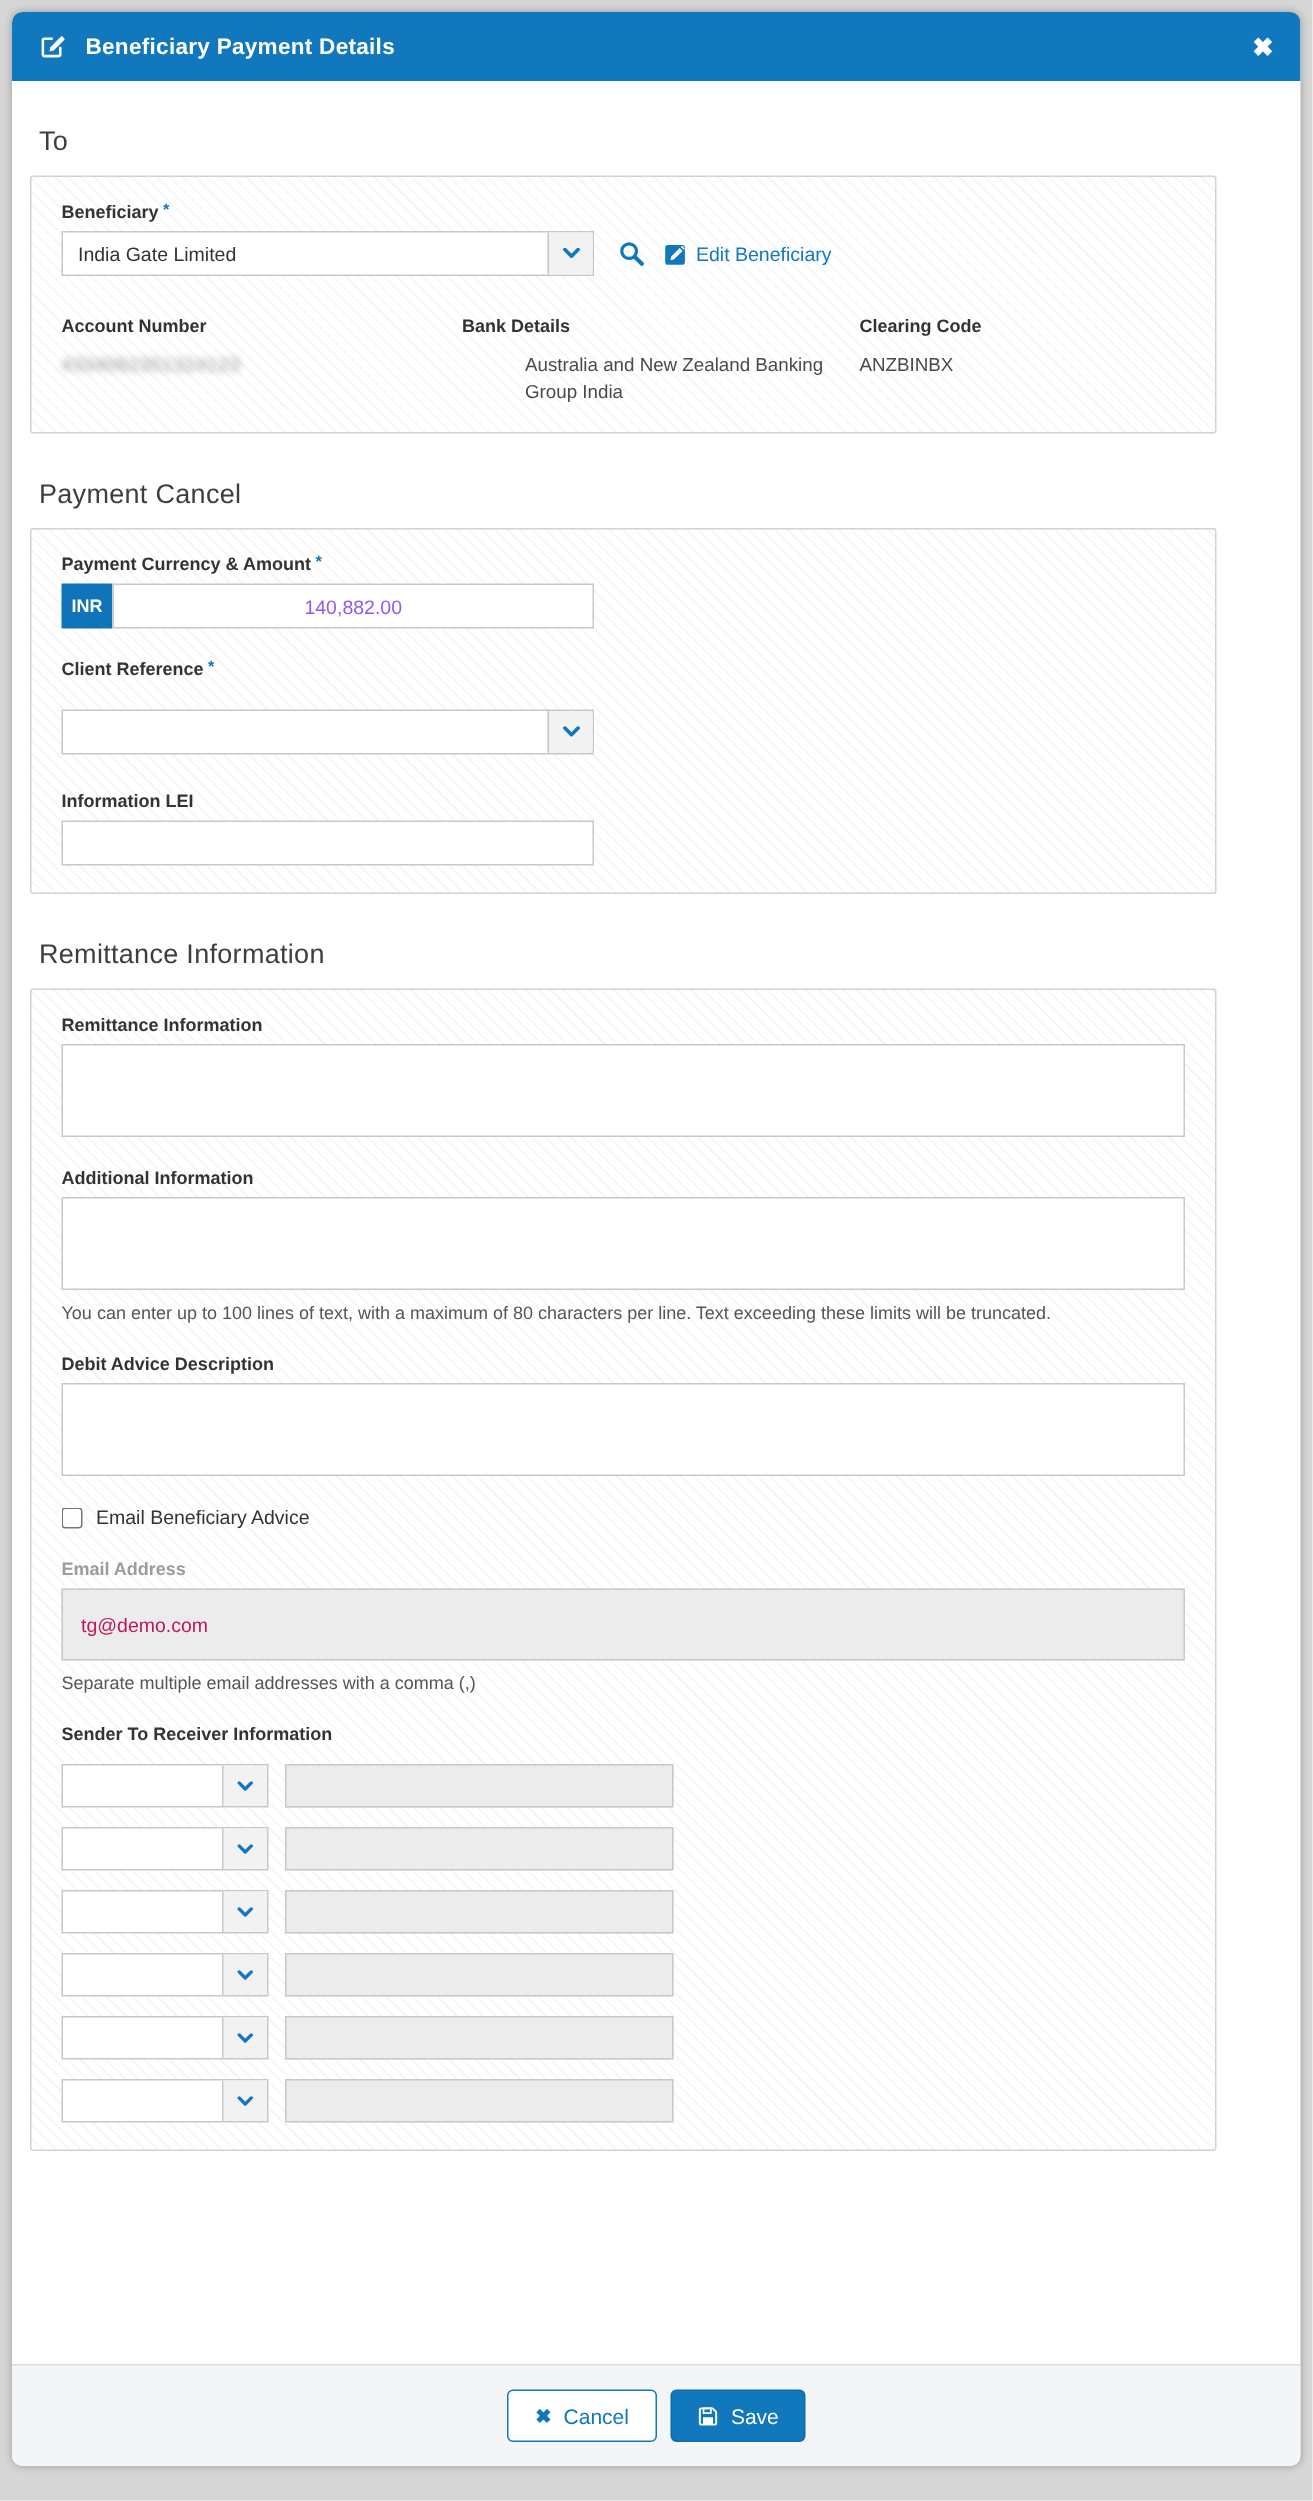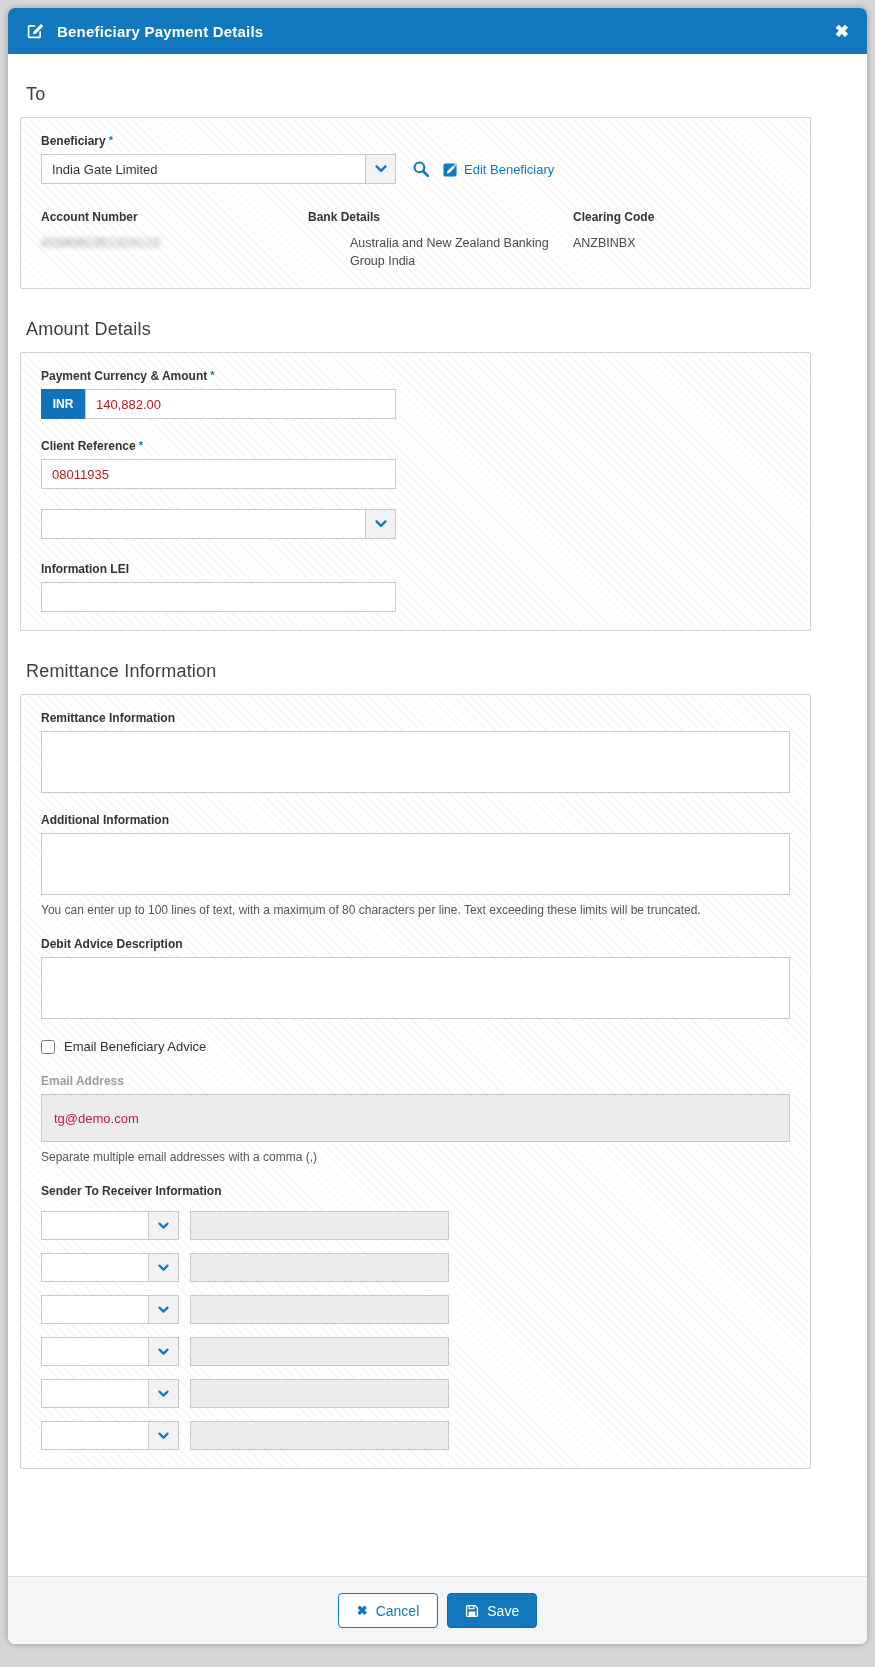--- a/index.html
+++ b/index.html
@@ -48,25 +48,25 @@
   .ben-row{display:flex;align-items:center;gap:13px;}
   .icon-btn{display:inline-flex;align-items:center;cursor:pointer;margin-left:3px;}
   .edit-link{display:inline-flex;align-items:center;gap:6px;color:#1178be;font-size:13px;cursor:pointer;text-decoration:none;text-align:center;}
   .info-grid{display:grid;grid-template-columns:267px 265px 1fr;margin-top:26px;}
   .info-label{font-size:12px;font-weight:bold;color:#333;}
   .info-value{margin-top:10px;font-size:12.5px;color:#4a4a4a;line-height:1.45;}
   .bank-value{max-width:220px;margin-left:42px;}
   .blurred{filter:blur(2.5px);color:#8f8f8f;letter-spacing:.5px;}
   
   .currency-group{display:flex;width:355px;height:30px;}
-  .currency-badge{width:44px;flex:0 0 auto;background:#1074ba;color:#fff;font-size:12px;font-weight:bold;display:flex;align-items:center;justify-content:center;}
+  .currency-badge{width:34px;flex:0 0 auto;background:#1074ba;color:#fff;font-size:12px;font-weight:bold;display:flex;align-items:center;justify-content:center;}
   .currency-group input{flex:1;min-width:0;}
   .text-input{
     height:30px;box-sizing:border-box;border:1px solid #c8c8c8;background:#fff;
-    padding:0 10px;font-size:13px;color:#b91c1c;font-family:inherit;outline:none;
+    padding:0 10px;font-size:13px;color:#8b5cf6;font-family:inherit;outline:none;text-align:center;
   }
   .w355{width:355px;}
   
   .area{
     display:block;width:100%;height:62px;box-sizing:border-box;resize:none;
     border:1px solid #c8c8c8;background:#fff;padding:6px 10px;
     font-family:inherit;font-size:13px;color:#333;outline:none;
   }
   .help{font-size:12px;color:#555;margin-top:8px;}
   
@@ -154,36 +154,35 @@
           <div class="info-label">Bank Details</div>
           <div class="info-value bank-value">Australia and New Zealand Banking Group India</div>
         </div>
         <div>
           <div class="info-label">Clearing Code</div>
           <div class="info-value">ANZBINBX</div>
         </div>
       </div>
     </div>
 
-    <div class="section-heading">Amount Details</div>
+    <div class="section-heading">Payment Cancel</div>
     <div class="panel">
       <div class="field">
         <span class="f-label">
           <span>Payment Currency &amp; Amount</span><span class="req">*</span>
         </span>
         <div class="currency-group">
           <span class="currency-badge">INR</span>
           <input class="text-input" type="text" value="140,882.00" style="">
         </div>
       </div>
       <div class="field">
         <span class="f-label">
           <span>Client Reference</span><span class="req">*</span>
         </span>
-        <input class="text-input w355" type="text" value="08011935" style="">
       </div>
       <div class="field">
         <div class="select">
           <span class="select-value"></span>
           <span class="select-arrow">
             <svg width="12" height="8" viewBox="0 0 12 8">
                 <path d="M1.6 1.4 6 5.8 10.4 1.4" fill="none" stroke="#1178be" stroke-width="2.4" stroke-linecap="round" stroke-linejoin="round"></path>
               </svg>
           </span>
         </div>

